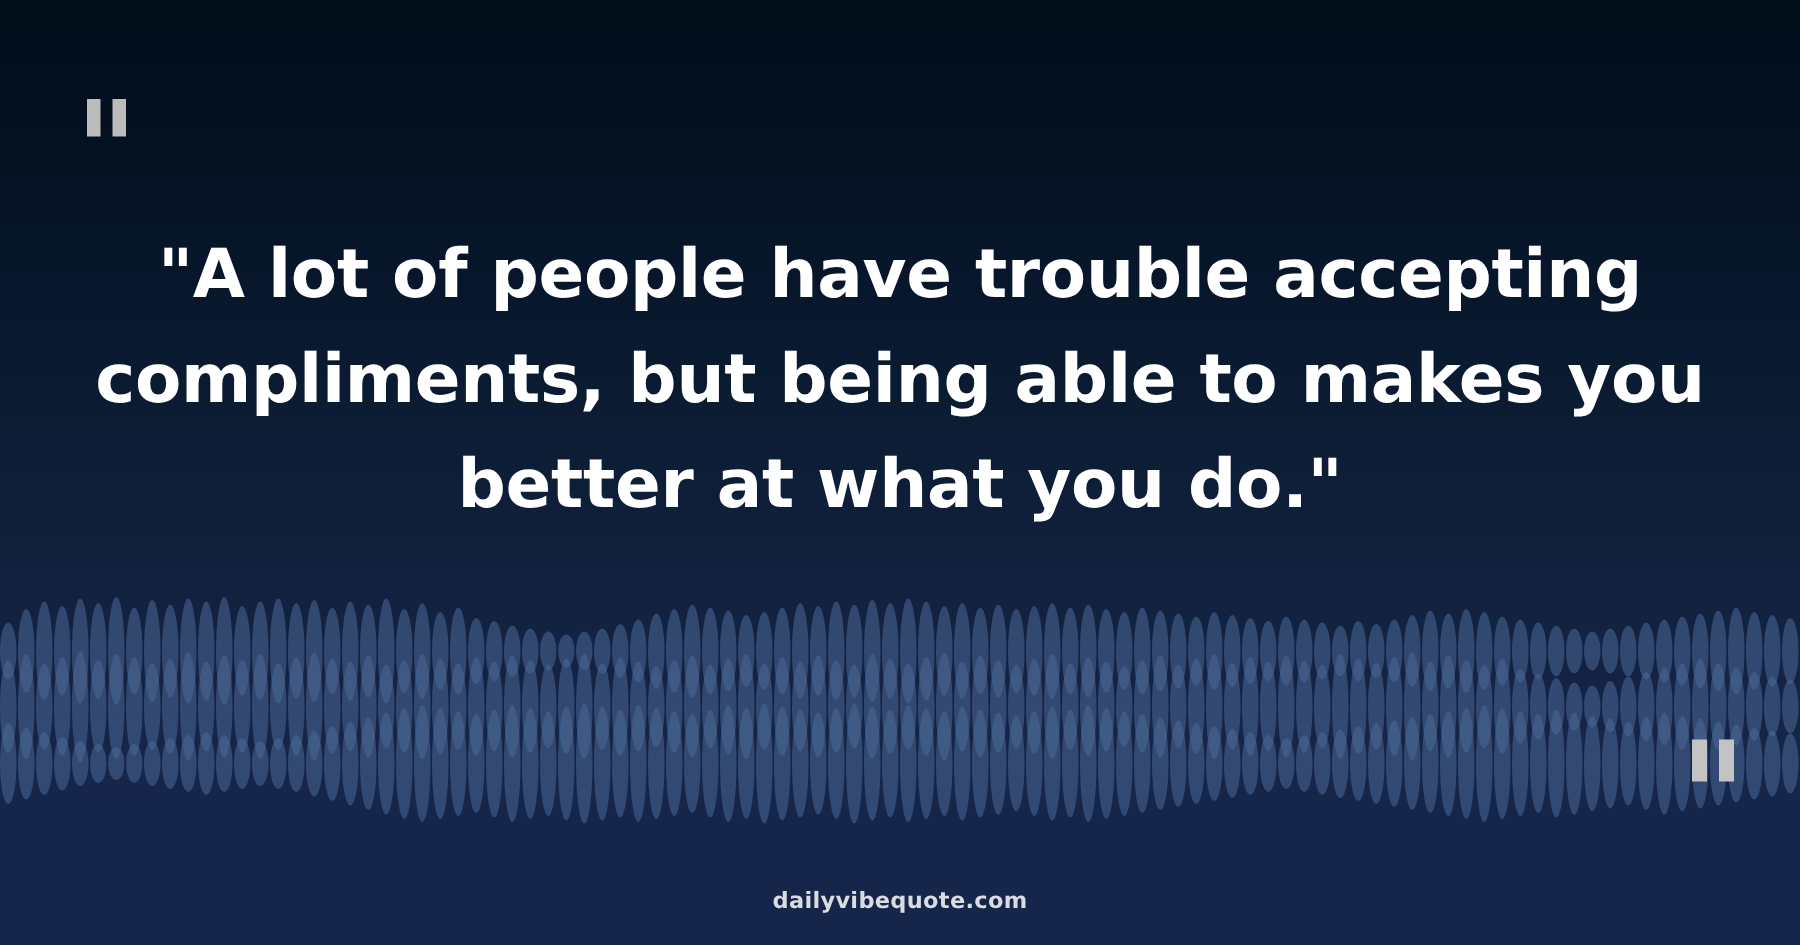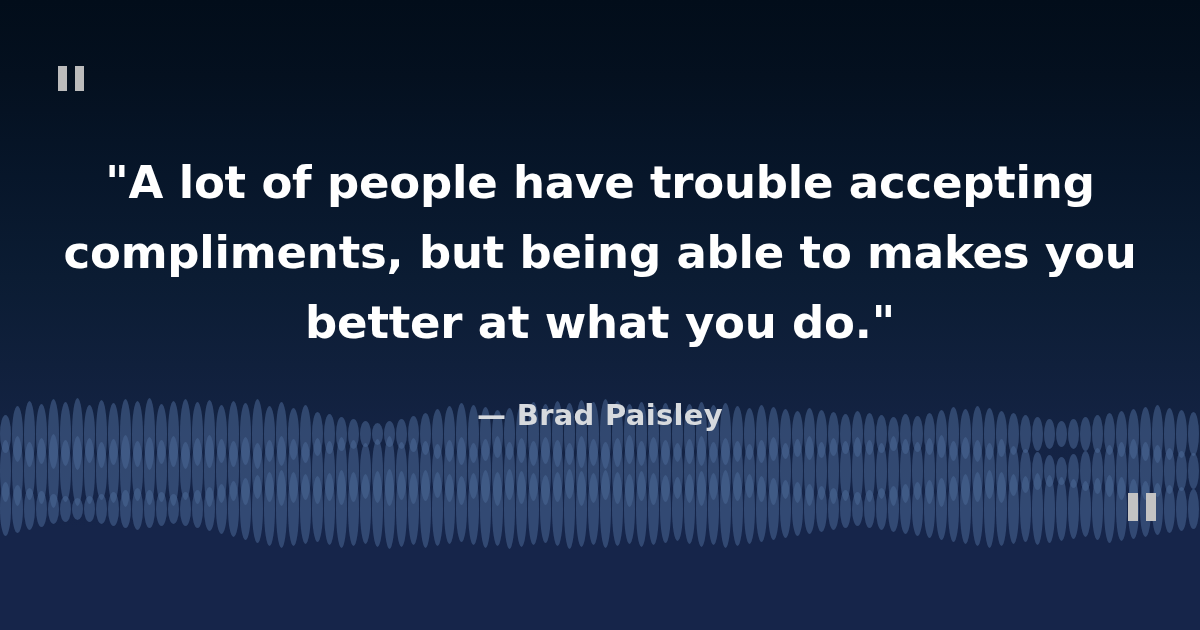--- a/index.html
+++ b/index.html
@@ -434,22 +434,22 @@
     <i></i>
     <i></i>
   </div>
 
   <div id="quote-text">
     <span class="qline">"A lot of people have trouble accepting</span>
     <span class="qline">compliments, but being able to makes you</span>
     <span class="qline">better at what you do."</span>
   </div>
 
-  <div id="attribution">— Brad Paisley</div>
 
   <div class="quote-glyph" id="quote-mark-bottom">
     <i></i>
     <i></i>
   </div>
 
   <div id="footer-band"></div>
+  <div id="site-name">dailyvibequote.com</div>
 
 </div>
 
 </body></html>

